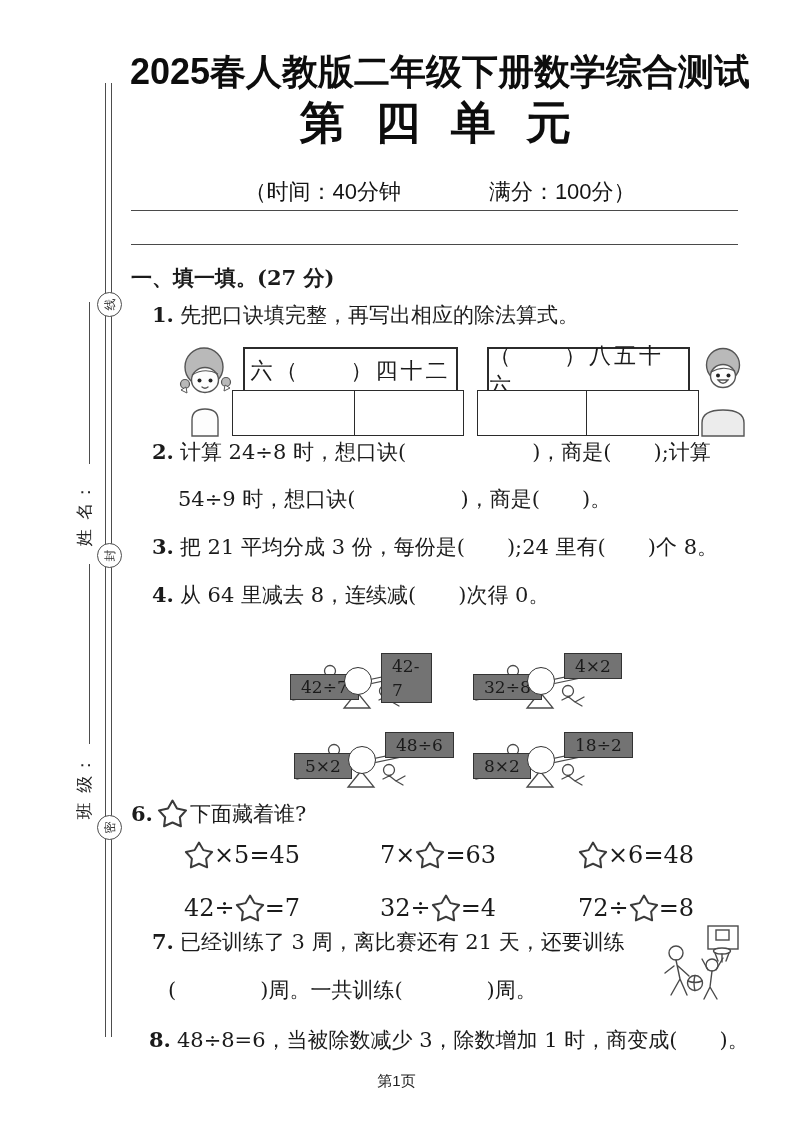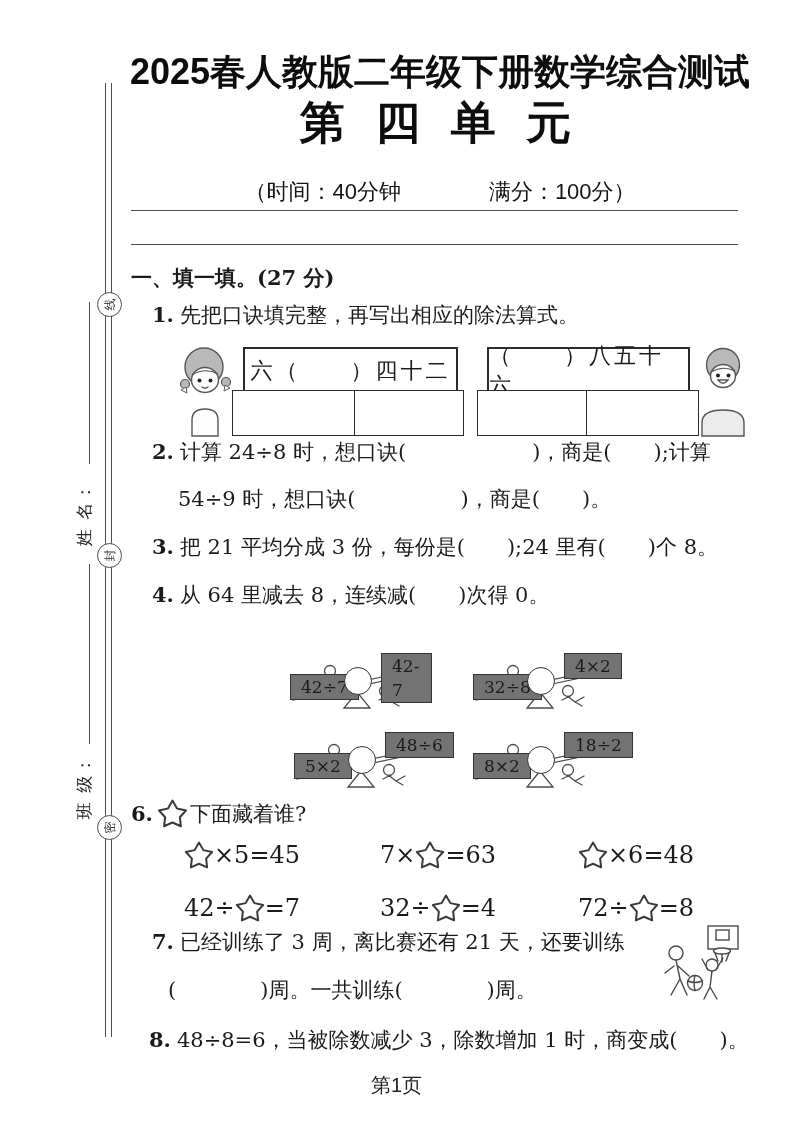--- a/index.html
+++ b/index.html
@@ -51,21 +51,21 @@
   .ss-right{left:99px;top:3px;}
   .ss-circle{position:absolute;left:62px;top:17px;width:26px;height:26px;border:1.6px solid #333;
              border-radius:50%;background:#fff;z-index:2;}
 
   
   .eq{position:absolute;display:flex;align-items:center;font-size:24px;}
   .star{width:30px;height:30px;flex:0 0 auto;}
   .star-inline{width:31px;height:31px;vertical-align:-8px;margin:0 2px;}
 
   .footer{position:absolute;left:0;top:1072px;width:100%;text-align:center;
-          font-family:"Liberation Sans",sans-serif;font-size:20px;color:#222;}
+          font-family:"Liberation Sans",sans-serif;font-size:15px;color:#222;}
   svg{overflow:visible;}
 </style>
 </head>
 <body>
 
 <svg width="0" height="0" style="position:absolute">
   <defs>
     <symbol id="star-shape" viewBox="0 0 24 24">
       <polygon points="12,2 15.5,8.1 22.5,9.6 17.7,14.9 18.5,21.9 12,19 5.5,21.9 6.3,14.9 1.5,9.6 8.5,8.1" fill="#ffffff" stroke="#3a3a3a" stroke-width="1.6" stroke-linejoin="round"></polygon>
     </symbol>

